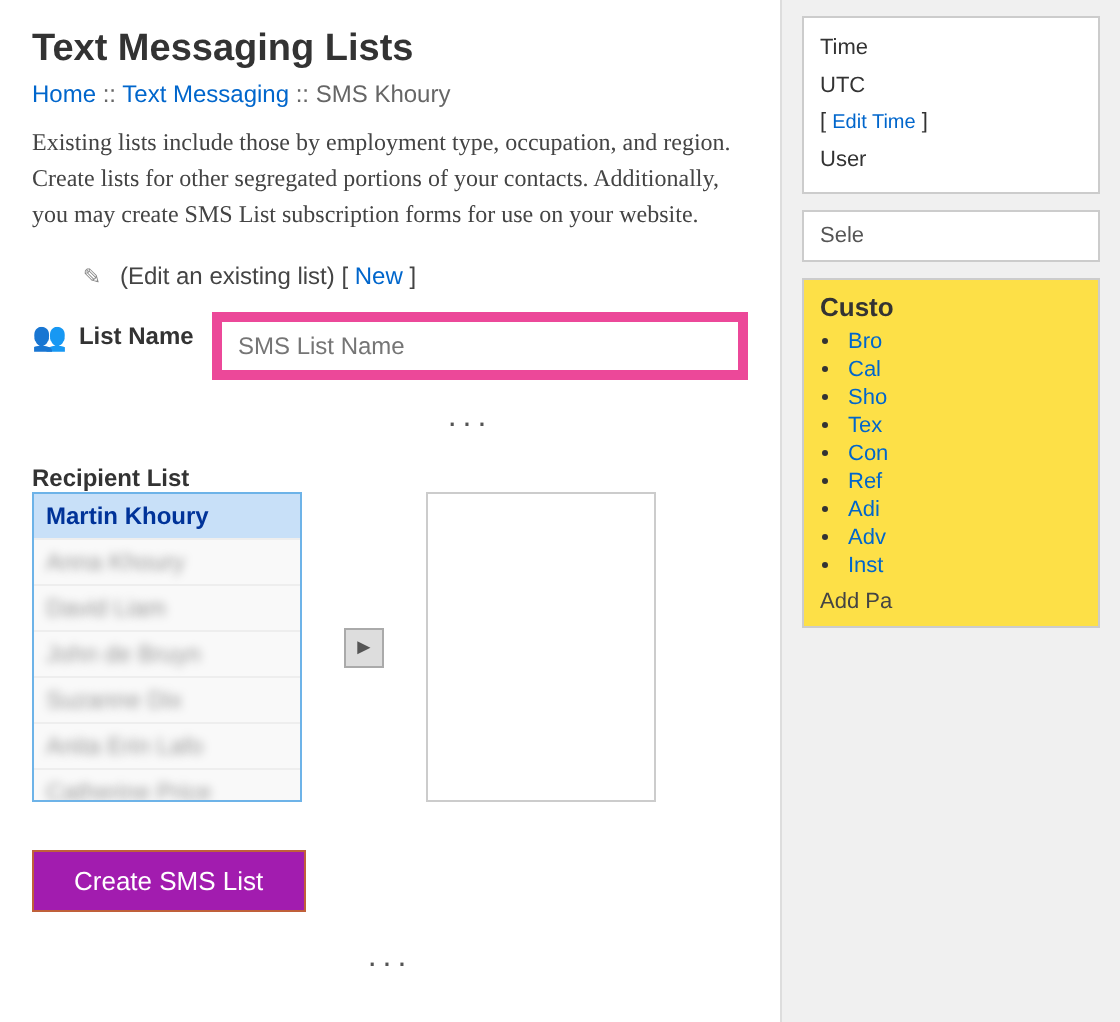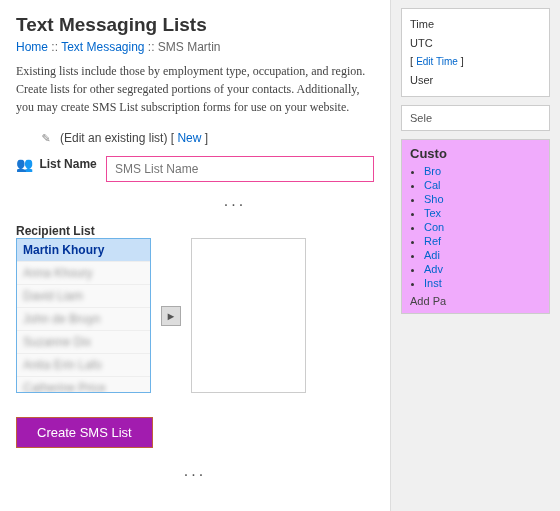--- a/index.html
+++ b/index.html
@@ -117,21 +117,21 @@
     .select-hint {
       font-size: 12px;
       color: #444;
     }
     .select-hint a {
       color: #0066cc;
       text-decoration: none;
     }
     input[type="text"] {
       width: 100%;
-      border: 1px solid #ec4899;
+      border: 5px solid #ec4899;
       padding: 5px 8px;
       font-size: 12px;
       color: #aaa;
       outline: none;
     }
     .icon-people {
       margin-right: 6px;
       color: #555;
       font-size: 14px;
     }
@@ -151,21 +151,21 @@
     .recipient-label {
       width: 90px;
       font-size: 12px;
       font-weight: bold;
       color: #333;
       padding-top: 6px;
     }
     .recipient-controls {
       display: flex;
       align-items: center;
-      gap: 10px;
+      gap: 21px;
     }
     .list-box {
       border: 1px solid #6db3e8;
       background: #fff;
       width: 135px;
       height: 155px;
       overflow-y: scroll;
       padding: 0;
     }
     .list-item {
@@ -255,21 +255,21 @@
       border: 1px solid #ccc;
       padding: 6px 8px;
       font-size: 11px;
       margin-bottom: 8px;
     }
     .sidebar-select-label {
       color: #555;
       font-size: 11px;
     }
     .sidebar-custom-block {
-      background: #f0abfc;
+      background: #fde047;
       border: 1px solid #ccc;
       padding: 6px 8px;
       font-size: 11px;
     }
     .sidebar-custom-title {
       font-weight: bold;
       font-size: 13px;
       margin-bottom: 4px;
       color: #333;
     }
@@ -295,21 +295,21 @@
 <body>
 
 <div class="layout">
 
   <div class="main-content">
     
     <h1 class="page-title">Text Messaging Lists</h1>
 
     
     <div class="breadcrumb">
-      <a href="#">Home</a><span> :: </span><a href="#">Text Messaging</a><span> :: </span><span>SMS Martin</span>
+      <a href="#">Home</a><span> :: </span><a href="#">Text Messaging</a><span> :: </span><span>SMS Khoury</span>
     </div>
 
     
     <p class="description">Existing lists include those by employment type, occupation, and region. Create lists for other segregated portions of your contacts. Additionally, you may create SMS List subscription forms for use on your website.</p>
 
     
 
     
     <div class="select-row">
       <span class="edit-icon">✎</span>

